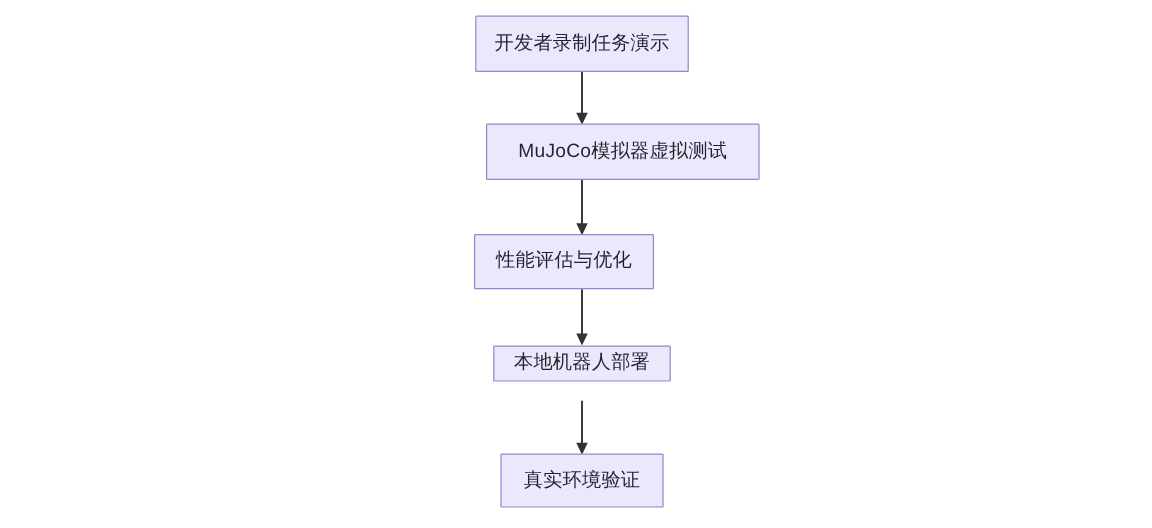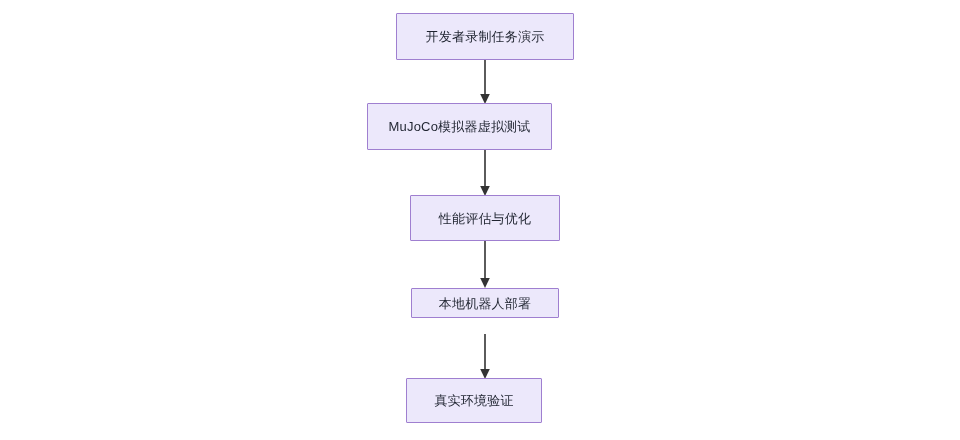--- a/index.html
+++ b/index.html
@@ -23,21 +23,21 @@
   .node {
     position: absolute;
     box-sizing: border-box;
     background: #ece8fb;
     border: 1px solid #9f7fd0;
     border-radius: 1px;
     display: flex;
     align-items: center;
     justify-content: center;
     color: #1f2430;
-    font-size: 13px;
+    font-size: 16px;
     line-height: 1;
     letter-spacing: 0.2px;
     white-space: nowrap;
   }
 
   .node-label {
     display: block;
     padding: 0 2px;
   }
 
@@ -79,29 +79,29 @@
 
   <svg class="edge" style="left:465px; top:329px; width:40px; height:56px;" viewBox="0 0 40 56">
     <path class="edge-line" d="M20,5 L20,42"></path>
     <path class="edge-head" d="M20,50 L15.2,40 L24.8,40 Z"></path>
   </svg>
 
   <div class="node" style="left:396px; top:13px; width:178px; height:47px;">
     <span class="node-label">开发者录制任务演示</span>
   </div>
 
-  <div class="node" style="left:367px; top:103px; width:185px; height:47px;">
+  <div class="node" style="left:405px; top:103px; width:228px; height:47px;">
     <span class="node-label">MuJoCo模拟器虚拟测试</span>
   </div>
 
-  <div class="node" style="left:410px; top:195px; width:150px; height:46px;">
+  <div class="node" style="left:395px; top:195px; width:150px; height:46px;">
     <span class="node-label">性能评估与优化</span>
   </div>
 
   <div class="node" style="left:411px; top:288px; width:148px; height:30px;">
     <span class="node-label">本地机器人部署</span>
   </div>
 
-  <div class="node" style="left:406px; top:378px; width:136px; height:45px;">
+  <div class="node" style="left:417px; top:378px; width:136px; height:45px;">
     <span class="node-label">真实环境验证</span>
   </div>
 
 </div>
 
 </body></html>

